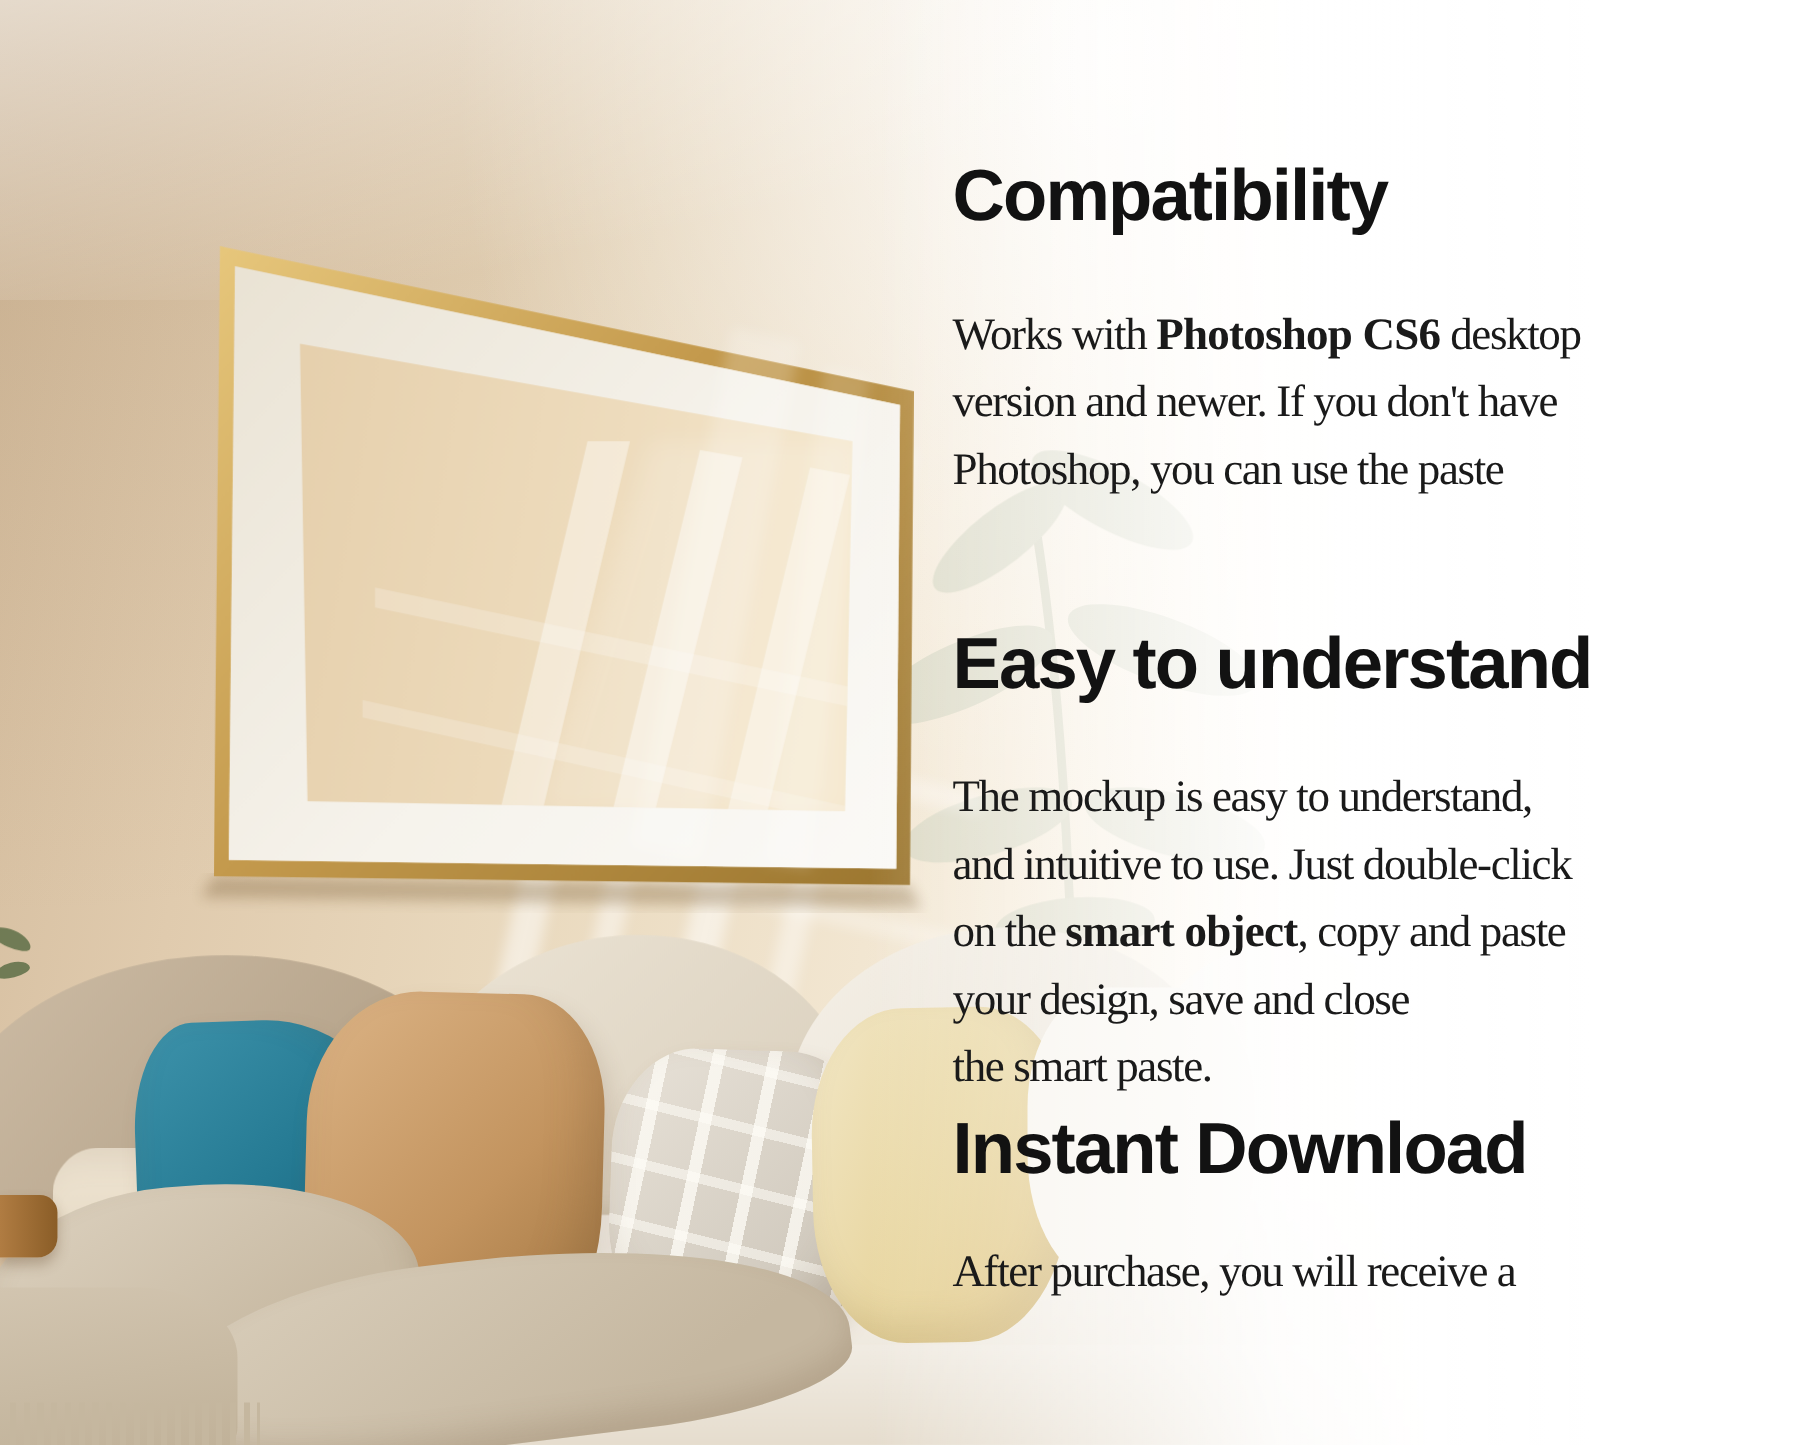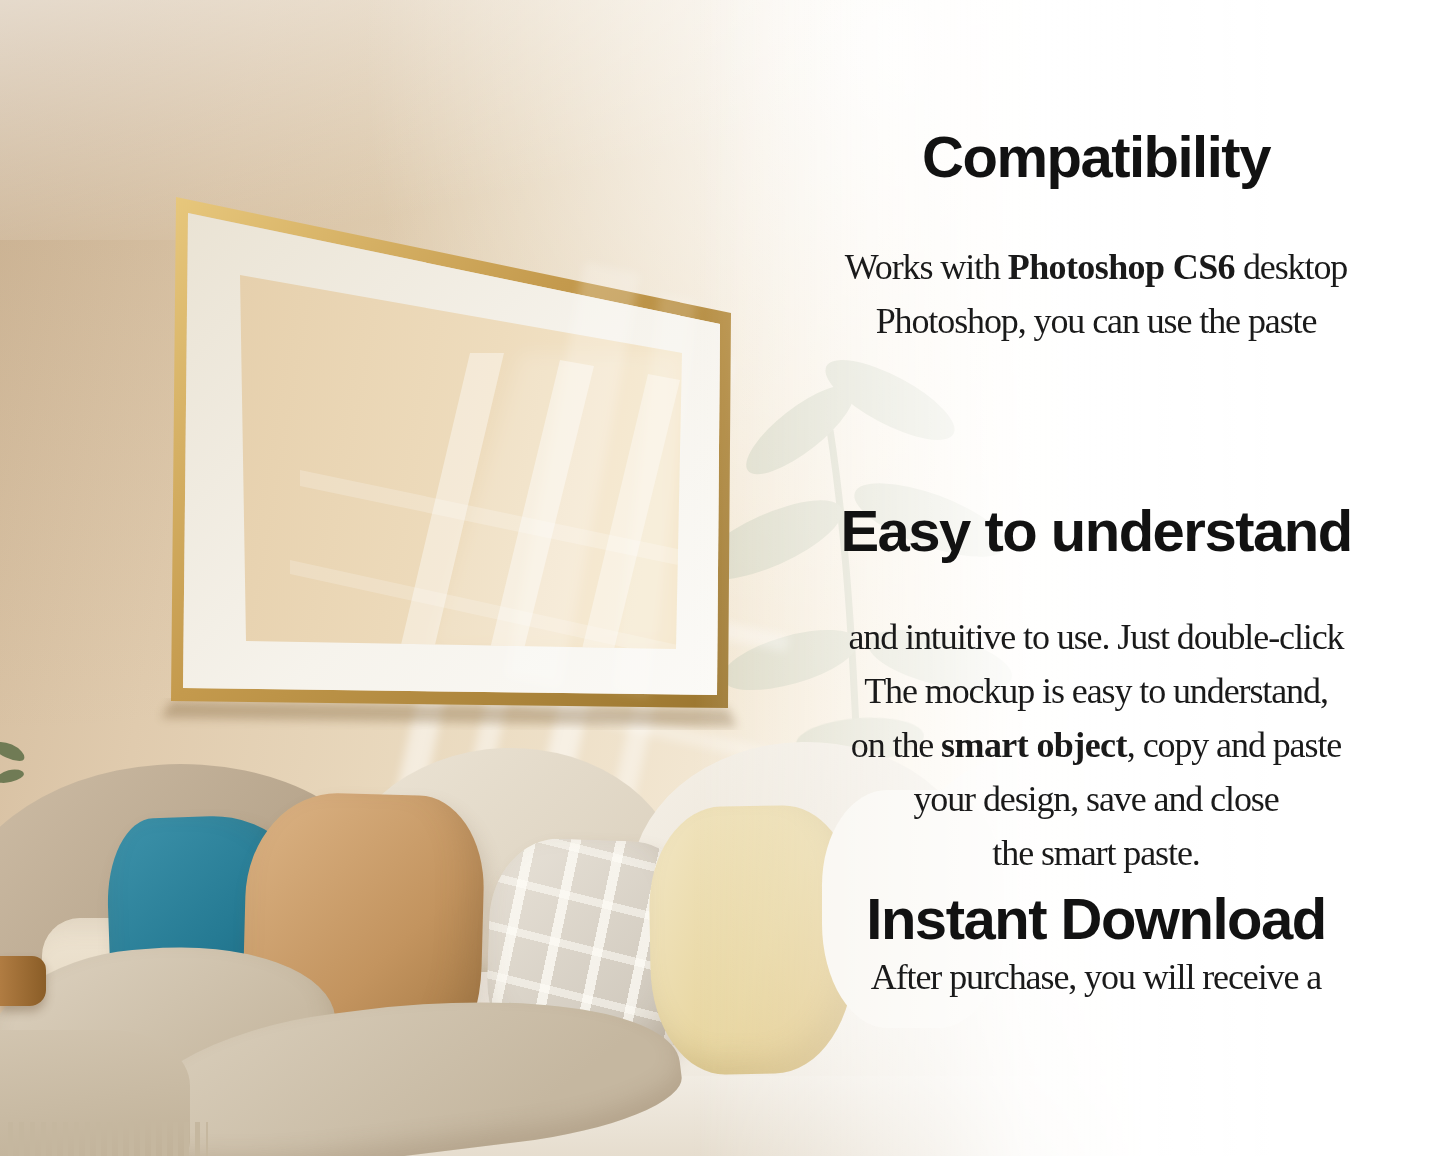--- a/index.html
+++ b/index.html
@@ -114,30 +114,30 @@
   .leaf-left1{left:-8px;top:744px;width:34px;height:14px;transform:rotate(24deg);}
   .leaf-left2{left:-4px;top:770px;width:28px;height:12px;transform:rotate(-14deg);}
   
   .fade{
     position:absolute;inset:0;z-index:5;pointer-events:none;
     background:linear-gradient(to right, rgba(255,255,255,0) 48%, rgba(255,255,255,.55) 62%,
                rgba(255,255,255,.9) 71%, rgba(255,255,255,.985) 79%, #ffffff 88%);
   }
   
   .content{position:absolute;left:762px;top:0;width:636px;height:1156px;z-index:10;color:#161616;}
-  .content section{position:absolute;left:16px;width:100%;text-align:center;}
+  .content section{position:absolute;left:0;width:100%;text-align:left;}
   .sec-heading{
     margin:0;font-size:58px;line-height:62px;font-weight:700;letter-spacing:-1.5px;color:#121212;
   }
   .para{margin:0;font-size:36px;line-height:54px;font-weight:400;letter-spacing:-1.1px;color:#1a1a1a;}
   .para .line{white-space:nowrap;font-family:Liberation Serif, serif;}
   .para .b{font-weight:700;letter-spacing:-0.6px;}
   .s1{top:126px;} .s1 .para{margin-top:52px;}
   .s2{top:500px;} .s2 .para{margin-top:48px;}
-  .s3{top:888px;} .s3 .para{}
+  .s3{top:888px;} .s3 .para{margin-top:40px;}
 </style>
 </head>
 <body>
 
 <div class="canvas">
 
   <div class="wall"></div>
   <div class="ceiling-light"></div>
 
   <svg class="scene-svg" width="1445" height="1156" viewBox="0 0 1445 1156">
@@ -227,28 +227,29 @@
   <div class="shape leaf-left1"></div>
   <div class="shape leaf-left2"></div>
 
   <div class="fade"></div>
 
   <div class="content">
     <section class="s1">
       <h2 class="sec-heading">Compatibility</h2>
       <div class="para">
           <div class="line"><span>Works with </span><span class="b">Photoshop CS6</span><span> desktop</span></div>
+          <div class="line"><span>version and newer. If you don't have</span></div>
           <div class="line"><span>Photoshop, you can use the paste</span></div>
         </div>
     </section>
     <section class="s2">
       <h2 class="sec-heading">Easy to understand</h2>
       <div class="para">
+          <div class="line"><span>The mockup is easy to understand,</span></div>
           <div class="line"><span>and intuitive to use. Just double-click</span></div>
-          <div class="line"><span>The mockup is easy to understand,</span></div>
           <div class="line"><span>on the </span><span class="b">smart object</span><span>, copy and paste</span></div>
           <div class="line"><span>your design, save and close</span></div>
           <div class="line"><span>the smart paste.</span></div>
         </div>
     </section>
     <section class="s3">
       <h2 class="sec-heading">Instant Download</h2>
       <div class="para">
           <div class="line"><span>After purchase, you will receive a</span></div>
         </div>

